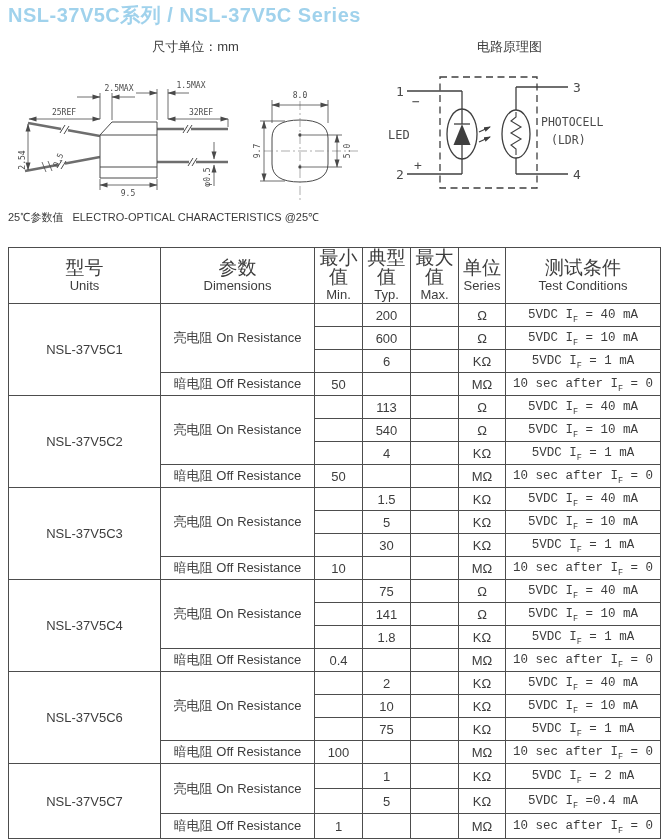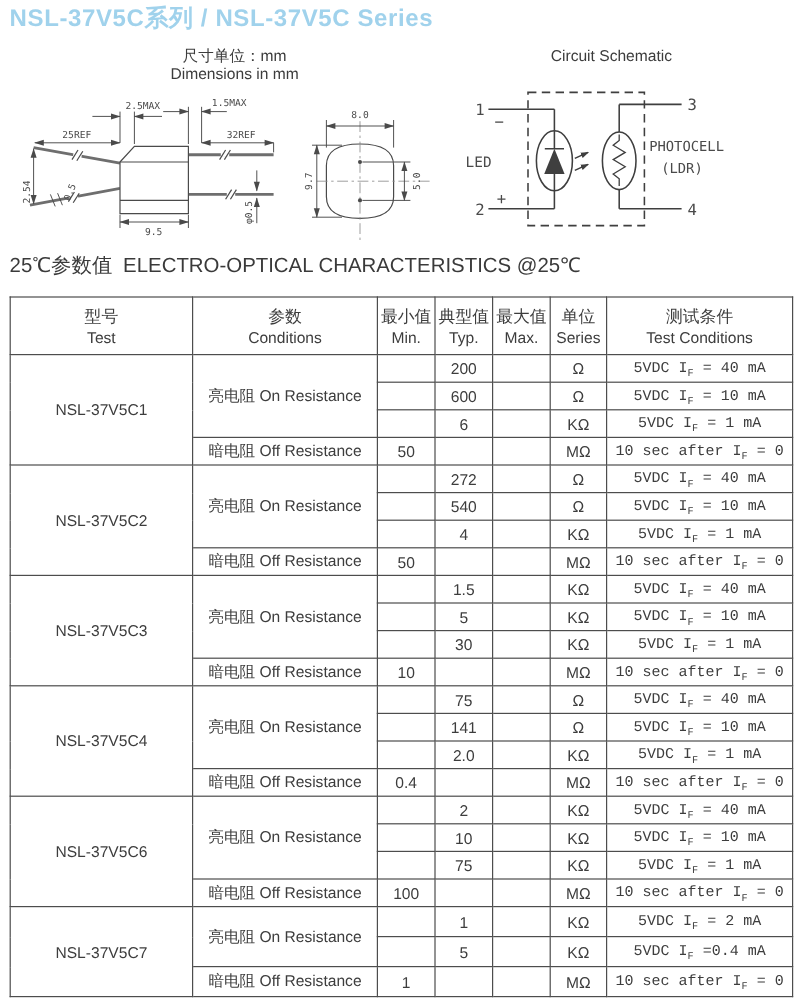--- a/index.html
+++ b/index.html
@@ -5,50 +5,49 @@
   html,body{margin:0;padding:0;background:#fff;}
   .page{position:relative;width:668px;height:839px;background:#fff;overflow:hidden;
         font-family:"Liberation Sans",sans-serif;color:#3d3d3d;}
   .page-title{position:absolute;left:8px;top:2px;margin:0;font-size:20px;font-weight:bold;
         letter-spacing:.5px;color:#a0d2ec;}
   .cap{position:absolute;top:39px;text-align:center;font-size:13px;line-height:15px;color:#3c3c3c;}
   .cap-left{left:118px;width:155px;}
   .cap-right{left:432px;width:155px;}
   .dims-svg{position:absolute;left:15px;top:74px;}
   .circuit-svg{position:absolute;left:385px;top:74px;}
-  .section-heading{position:absolute;left:8px;top:209px;margin:0;font-size:17px;
+  .section-heading{position:absolute;left:8px;top:209px;margin:0;font-size:11px;
         font-weight:normal;color:#3a3a3a;white-space:nowrap;}
   .section-heading .en{margin-left:9px;}
   table.chars{position:absolute;left:8px;top:247px;width:652px;border-collapse:collapse;
         table-layout:fixed;border:1.5px solid #4d4d4d;font-size:13px;color:#3d3d3d;}
   table.chars th,table.chars td{border:1px solid #4d4d4d;text-align:center;
         vertical-align:middle;padding:0;font-weight:normal;overflow:hidden;}
   table.chars thead tr{height:48px;}
   table.chars tbody tr{height:23px;}
   table.chars tbody tr.tall{height:25px;}
-  .h-zh{font-size:14px;line-height:19px;}
+  .h-zh{font-size:19px;line-height:19px;}
   .h-en{font-size:13px;line-height:17px;}
   td.cond-cell{font-size:12.5px;font-family:Liberation Mono, monospace;}
   td.cond-cell sub{font-size:8.5px;line-height:0;}
   svg text{fill:#4a4a4a;}
 </style>
 </head>
 <body>
 
 <div class="page">
 
   <h1 class="page-title">NSL-37V5C系列 / NSL-37V5C Series</h1>
 
   <div class="cap cap-left">
     <div>尺寸单位：mm</div>
-    <div>Dimensions in mm</div>
   </div>
 
   <div class="cap cap-right">
-    <div>Circuit Schematic</div>
+    <div>电路原理图</div>
   </div>
 
   <svg class="dims-svg" width="350" height="132" viewBox="0 0 350 132">
     <defs>
       <marker id="dimE" markerWidth="9" markerHeight="6" refX="8" refY="3" orient="auto" markerUnits="userSpaceOnUse">
         <path d="M0.5,0.5 L8.5,3 L0.5,5.5 Z" fill="#4a4a4a"></path>
       </marker>
       <marker id="dimS" markerWidth="9" markerHeight="6" refX="1" refY="3" orient="auto" markerUnits="userSpaceOnUse">
         <path d="M8.5,0.5 L0.5,3 L8.5,5.5 Z" fill="#4a4a4a"></path>
       </marker>
@@ -192,25 +191,25 @@
         <col style="width:48px">
       <col style="width:48px">
         <col style="width:48px">
         <col style="width:47px">
         <col style="width:155px">
     </colgroup>
     <thead>
       <tr>
           <th>
             <div class="h-zh">型号</div>
-            <div class="h-en">Test</div>
+            <div class="h-en">Units</div>
           </th>
           <th>
             <div class="h-zh">参数</div>
-            <div class="h-en">Conditions</div>
+            <div class="h-en">Dimensions</div>
           </th>
           <th>
             <div class="h-zh">最小值</div>
             <div class="h-en">Min.</div>
           </th>
           <th>
             <div class="h-zh">典型值</div>
             <div class="h-en">Typ.</div>
           </th>
           <th>
@@ -256,21 +255,21 @@
           <td>50</td>
           <td></td>
           <td></td>
           <td>MΩ</td>
           <td class="cond-cell">10 sec after I<sub>F</sub> = 0</td>
         </tr>
         <tr>
           <td rowspan="4">NSL-37V5C2</td>
           <td class="param-cell" rowspan="3">亮电阻 On Resistance</td>
           <td></td>
-          <td>272</td>
+          <td>113</td>
           <td></td>
           <td>Ω</td>
           <td class="cond-cell">5VDC I<sub>F</sub> = 40 mA</td>
         </tr>
         <tr>
           <td></td>
           <td>540</td>
           <td></td>
           <td>Ω</td>
           <td class="cond-cell">5VDC I<sub>F</sub> = 10 mA</td>
@@ -332,21 +331,21 @@
         </tr>
         <tr>
           <td></td>
           <td>141</td>
           <td></td>
           <td>Ω</td>
           <td class="cond-cell">5VDC I<sub>F</sub> = 10 mA</td>
         </tr>
         <tr>
           <td></td>
-          <td>2.0</td>
+          <td>1.8</td>
           <td></td>
           <td>KΩ</td>
           <td class="cond-cell">5VDC I<sub>F</sub> = 1 mA</td>
         </tr>
         <tr>
           <td class="param-cell">暗电阻 Off Resistance</td>
           <td>0.4</td>
           <td></td>
           <td></td>
           <td>MΩ</td>

